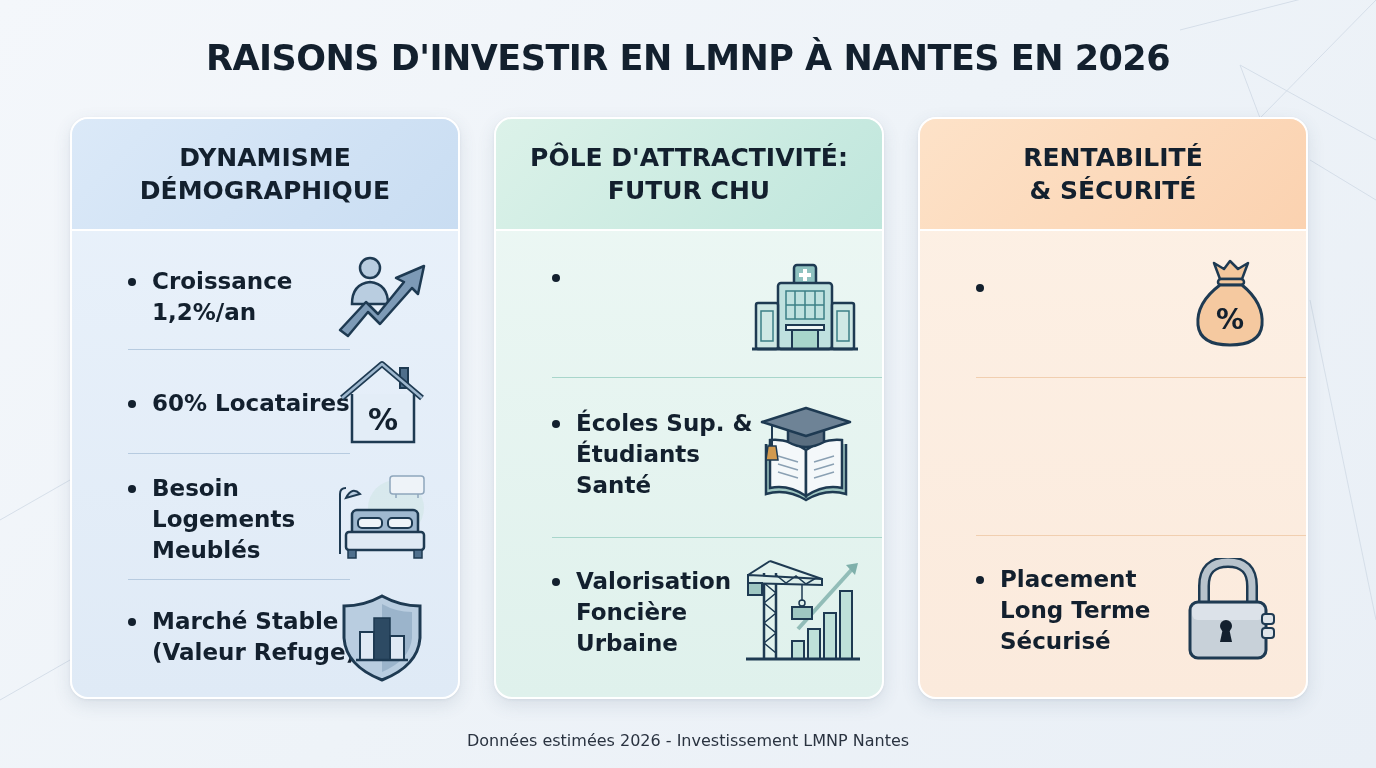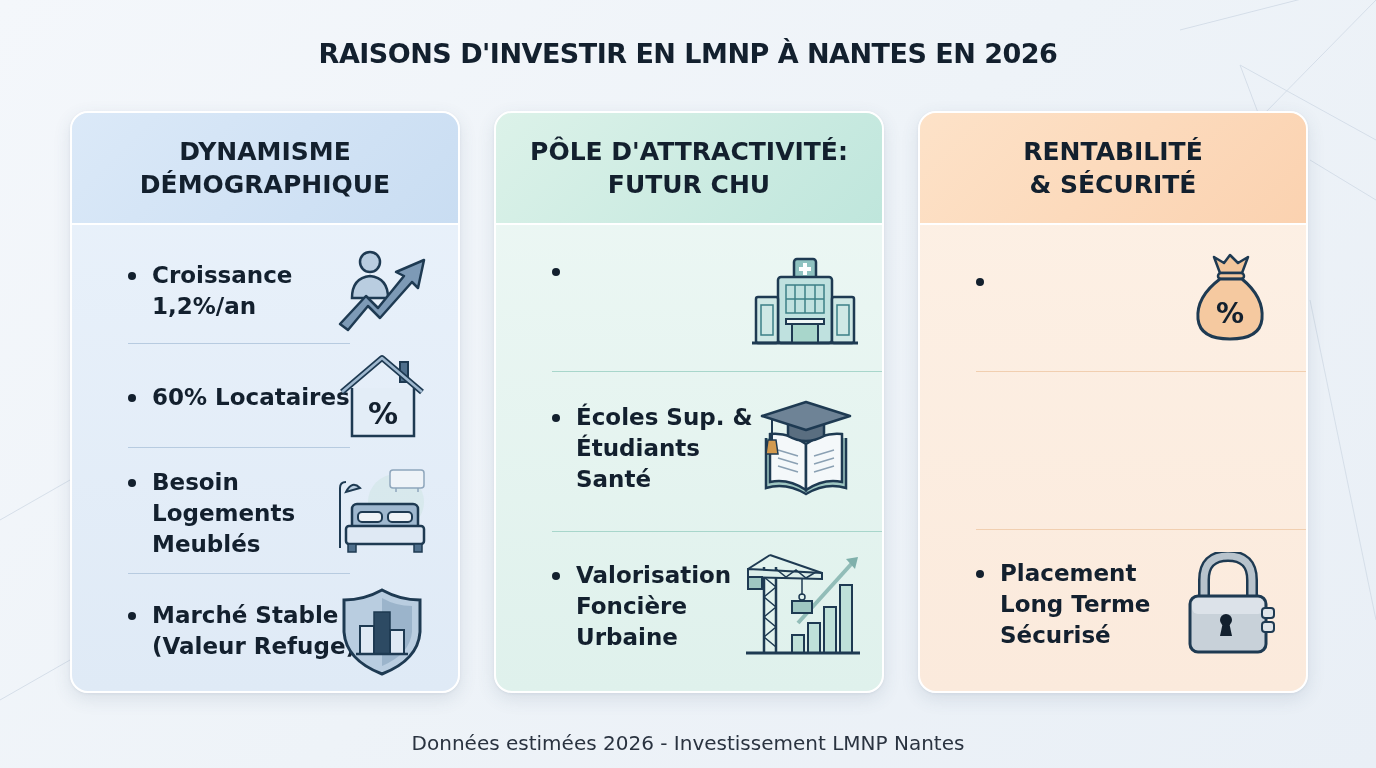--- a/index.html
+++ b/index.html
@@ -6,25 +6,25 @@
   html, body { width: 1376px; height: 768px; overflow: hidden; }
   body {
     font-family: "DejaVu Sans", sans-serif;
     background: linear-gradient(135deg, #f4f7fb 0%, #eef3f8 50%, #e9eff6 100%);
     position: relative;
     color: #13202e;
   }
   .bg-lines { position: absolute; inset: 0; pointer-events: none; }
   .title {
     position: absolute; top: 38px; left: 0; width: 1376px;
-    text-align: center; font-weight: bold; font-size: 27px; letter-spacing: -0.5px;
+    text-align: center; font-weight: bold; font-size: 35px; letter-spacing: -0.5px;
     color: #13202e;
   }
   .card {
-    position: absolute; top: 111px; width: 390px; height: 582px;
+    position: absolute; top: 117px; width: 390px; height: 582px;
     border-radius: 18px; border: 2px solid #ffffff;
     box-shadow: 0 6px 18px rgba(60,80,110,0.12), 0 1px 3px rgba(60,80,110,0.08);
     overflow: hidden;
   }
   .card-header {
     height: 112px; display: flex; align-items: center; justify-content: center;
     text-align: center; font-weight: bold; font-size: 25px; line-height: 33px;
     border-bottom: 2px solid #ffffff;
     padding: 0 10px;
   }
@@ -48,21 +48,21 @@
   #col2 { left: 494px; background: linear-gradient(180deg, #eef8f5 0%, #dff1ec 100%); }
   #col2 .card-header { background: linear-gradient(135deg, #dcf2e9 0%, #bfe6dc 100%); }
   #col2 .divider { background: #a8d6cb; width: 336px; }
 
   #col3 { left: 918px; background: linear-gradient(180deg, #fdf1e6 0%, #fbeadc 100%); }
   #col3 .card-header { background: linear-gradient(135deg, #fde2c8 0%, #fbd2b0 100%); }
   #col3 .divider { background: #f1cfb0; width: 334px; }
 
   .footer {
     position: absolute; top: 731px; left: 0; width: 1376px; text-align: center;
-    font-size: 20px; color: #2a3340;
+    font-size: 16px; color: #2a3340;
   }
 </style>
 </head>
 <body>
 
 <svg class="bg-lines" width="1376" height="768">
   <g stroke="#cfd9e5" stroke-width="1" fill="none" opacity="0.8">
     <line x1="1180" y1="30" x2="1376" y2="-20"></line>
     <line x1="1240" y1="65" x2="1376" y2="140"></line>
     <line x1="1240" y1="65" x2="1260" y2="118"></line>

